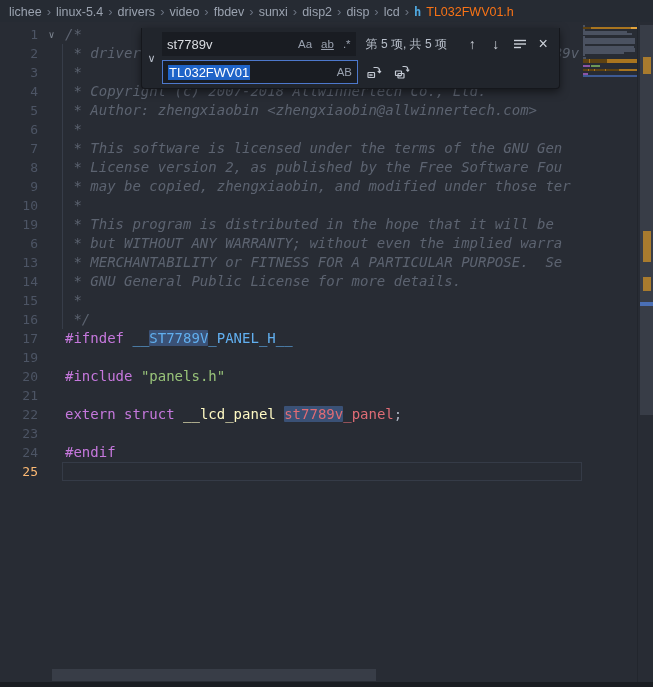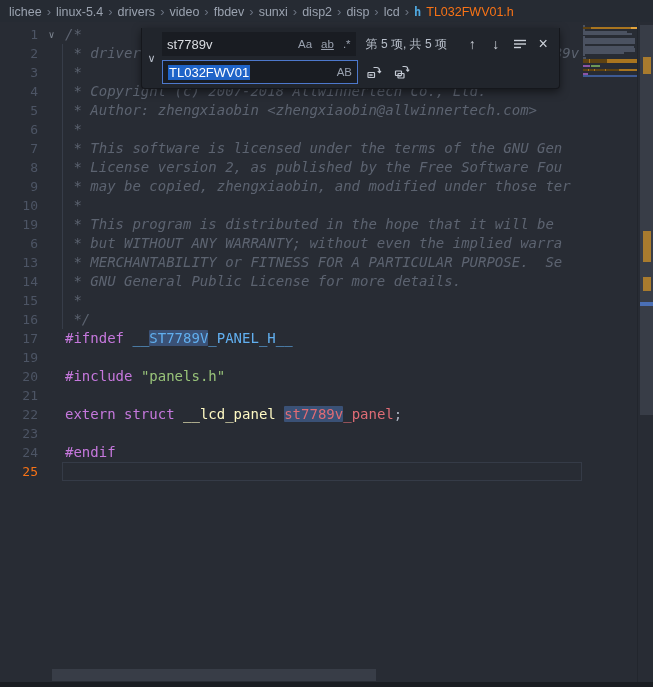--- a/index.html
+++ b/index.html
@@ -31,21 +31,21 @@
   .ctext { flex:1 1 auto; color:#abb2bf; }
   .tok.cmt { color:#5c6370; font-style:italic; }
   .tok.pp { color:#c678dd; }
   .tok.blue { color:#61afef; }
   .tok.str { color:#98c379; }
   .tok.gold { color:#fef9c3; }
   .tok.red { color:#e06c75; }
   .tok.plain { color:#abb2bf; }
   .tok.sp { color:transparent; }
   .tok.match { background:#3a5176; border-radius:1px; }
-  .code-line.current .ln { color:#f97316; }
+  .code-line.current .ln { color:#fdba74; }
   .code-line.current::after {
     content:""; position:absolute; left:62px; right:0; top:0; bottom:0;
     border:1px solid rgba(150,165,200,0.13); pointer-events:none;
   }
   .indent-guide { position:absolute; left:62px; top:44px; width:1px; height:285px; background:#373d49; z-index:1; }
   
   .find-widget {
     position:absolute; left:141px; top:28px; width:419px; z-index:10;
     background:#21252c; border:1px solid #15171c; border-top:none;
     border-radius:0 0 4px 4px; box-shadow:0 3px 9px rgba(0,0,0,0.5);

